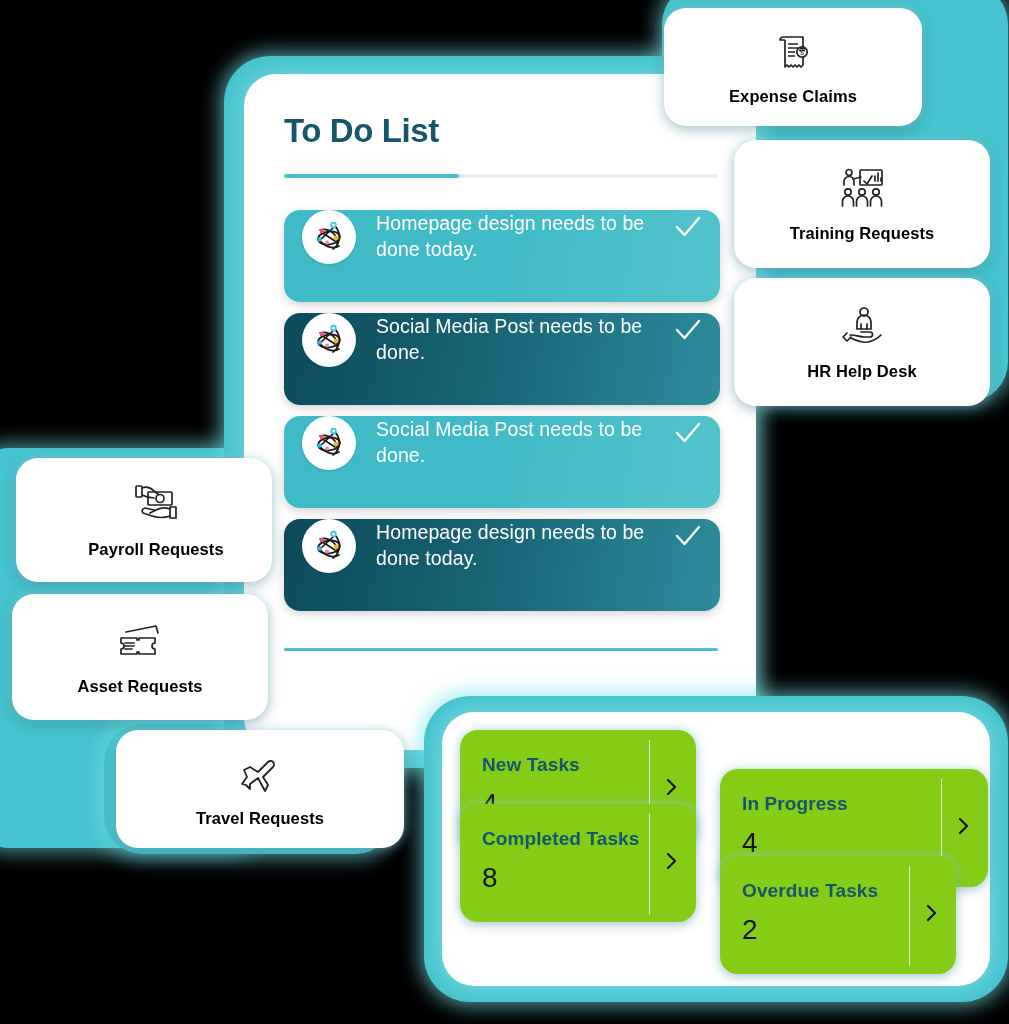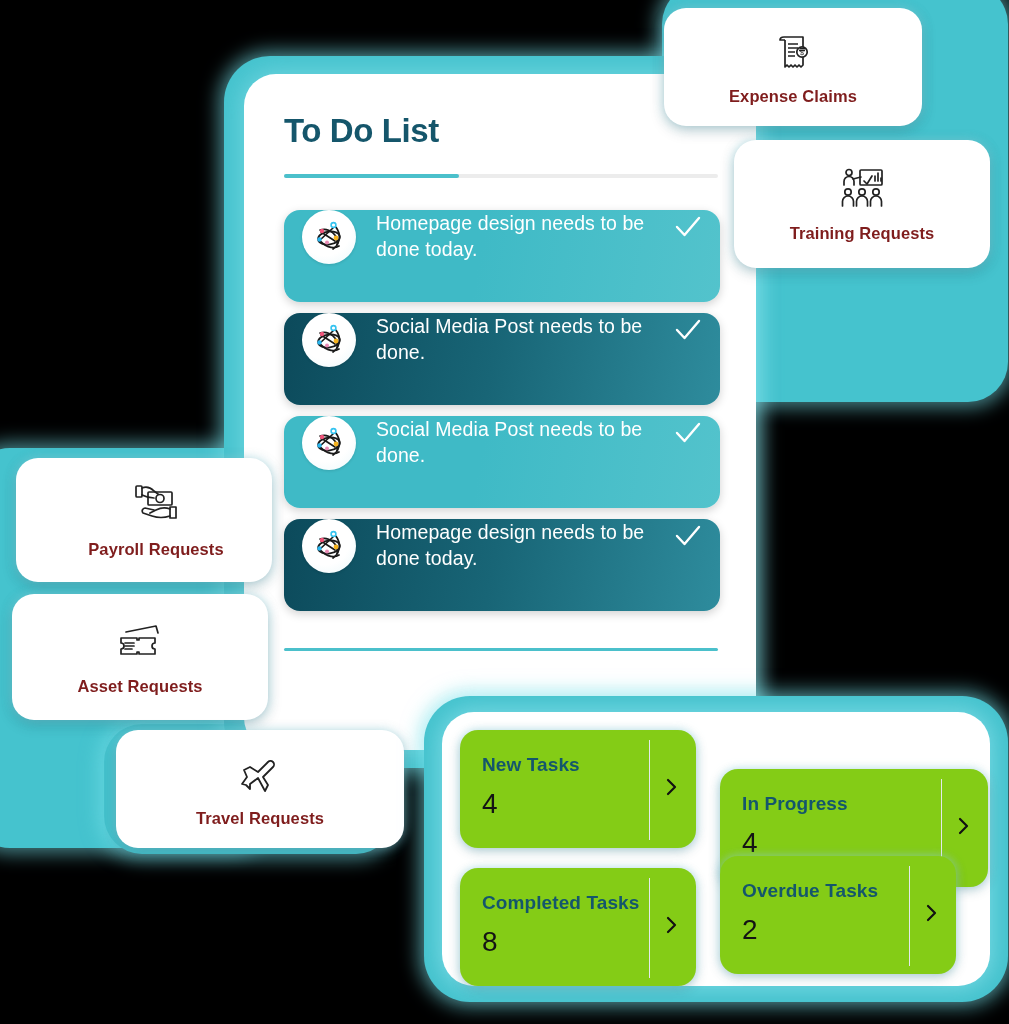--- a/index.html
+++ b/index.html
@@ -156,21 +156,21 @@
     display: flex;
     flex-direction: column;
     align-items: center;
     justify-content: center;
   }
   .tile-icon { height: 46px; display:flex; align-items:flex-end; justify-content:center; }
   .tile-label {
     margin-top: 13px;
     font-size: 16.5px;
     font-weight: 600;
-    color: #7f1d1d;
+    color: #000000;
     letter-spacing: .1px;
     white-space: nowrap;
   }
 
   #tile-expense  { left: 664px; top: 8px;   width: 258px; height: 118px; }
   #tile-training { left: 734px; top: 140px; width: 256px; height: 128px; }
   #tile-hr       { left: 734px; top: 278px; width: 256px; height: 128px; }
   #tile-payroll  { left: 16px;  top: 458px; width: 256px; height: 124px; padding-left: 24px; }
   #tile-asset    { left: 12px;  top: 594px; width: 256px; height: 126px; }
   #tile-travel   { left: 116px; top: 730px; width: 288px; height: 118px; }
@@ -206,21 +206,21 @@
   }
   .stat-chev {
     position: absolute;
     right: 14px; top: 47px;
     width: 20px; height: 20px;
     display: flex; align-items: center; justify-content: center;
   }
 
   #stat-new       { left: 460px; top: 730px; width: 236px; height: 118px; }
   #stat-progress  { left: 720px; top: 769px; width: 268px; height: 118px; }
-  #stat-completed { left: 460px; top: 868px; width: 236px; height: 118px; }
+  #stat-completed { left: 460px; top: 804px; width: 236px; height: 118px; }
   #stat-overdue   { left: 720px; top: 856px; width: 236px; height: 118px; }
 
   svg { display: block; }
 </style>
 </head>
 <body>
 
 <div id="stage">
 
   <div class="frame" id="right-frame"></div>
@@ -381,20 +381,35 @@
           <circle cx="24" cy="25" r="3.2"></circle>
           <path d="M18.5 39 v-4.5 a5.5 5.5 0 0 1 11 0 V39"></path>
           <circle cx="38" cy="25" r="3.2"></circle>
           <path d="M32.5 39 v-4.5 a5.5 5.5 0 0 1 11 0 V39"></path>
         </g>
       </svg>
     </div>
     <div class="tile-label">Training Requests</div>
   </div>
 
+  <div class="tile" id="tile-hr">
+    <div class="tile-icon">
+      <svg width="46" height="44" viewBox="0 0 46 44">
+        <g fill="none" stroke="#222" stroke-width="1.7" stroke-linecap="round" stroke-linejoin="round">
+          <circle cx="25" cy="7" r="4"></circle>
+          <path d="M18 24 v-7 a7 7 0 0 1 14 0 v7 z"></path>
+          <path d="M22 24 v-5 M28 24 v-5"></path>
+          <path d="M8 28 l-4 4 4 4 4 -4"></path>
+          <path d="M11 30 c6 0 10 2 14 2 h6 a2.5 2.5 0 0 0 0 -5 h-9"></path>
+          <path d="M12 33 c6 3 12 5 17 4 c5 -1 10 -4 13 -7"></path>
+        </g>
+      </svg>
+    </div>
+    <div class="tile-label">HR Help Desk</div>
+  </div>
 
   <div class="tile" id="tile-payroll">
     <div class="tile-icon">
       <svg width="52" height="44" viewBox="0 0 52 44">
         <g fill="none" stroke="#222" stroke-width="1.7" stroke-linecap="round" stroke-linejoin="round">
           <rect x="6" y="3" width="6" height="11" rx="1"></rect>
           <path d="M12 5 c5 -2 9 0 12 3 l4 3"></path>
           <path d="M12 12 c4 2 8 3 12 3"></path>
           <rect x="18" y="9" width="24" height="13" rx="1"></rect>
           <ellipse cx="30" cy="15.5" rx="4" ry="4"></ellipse>

